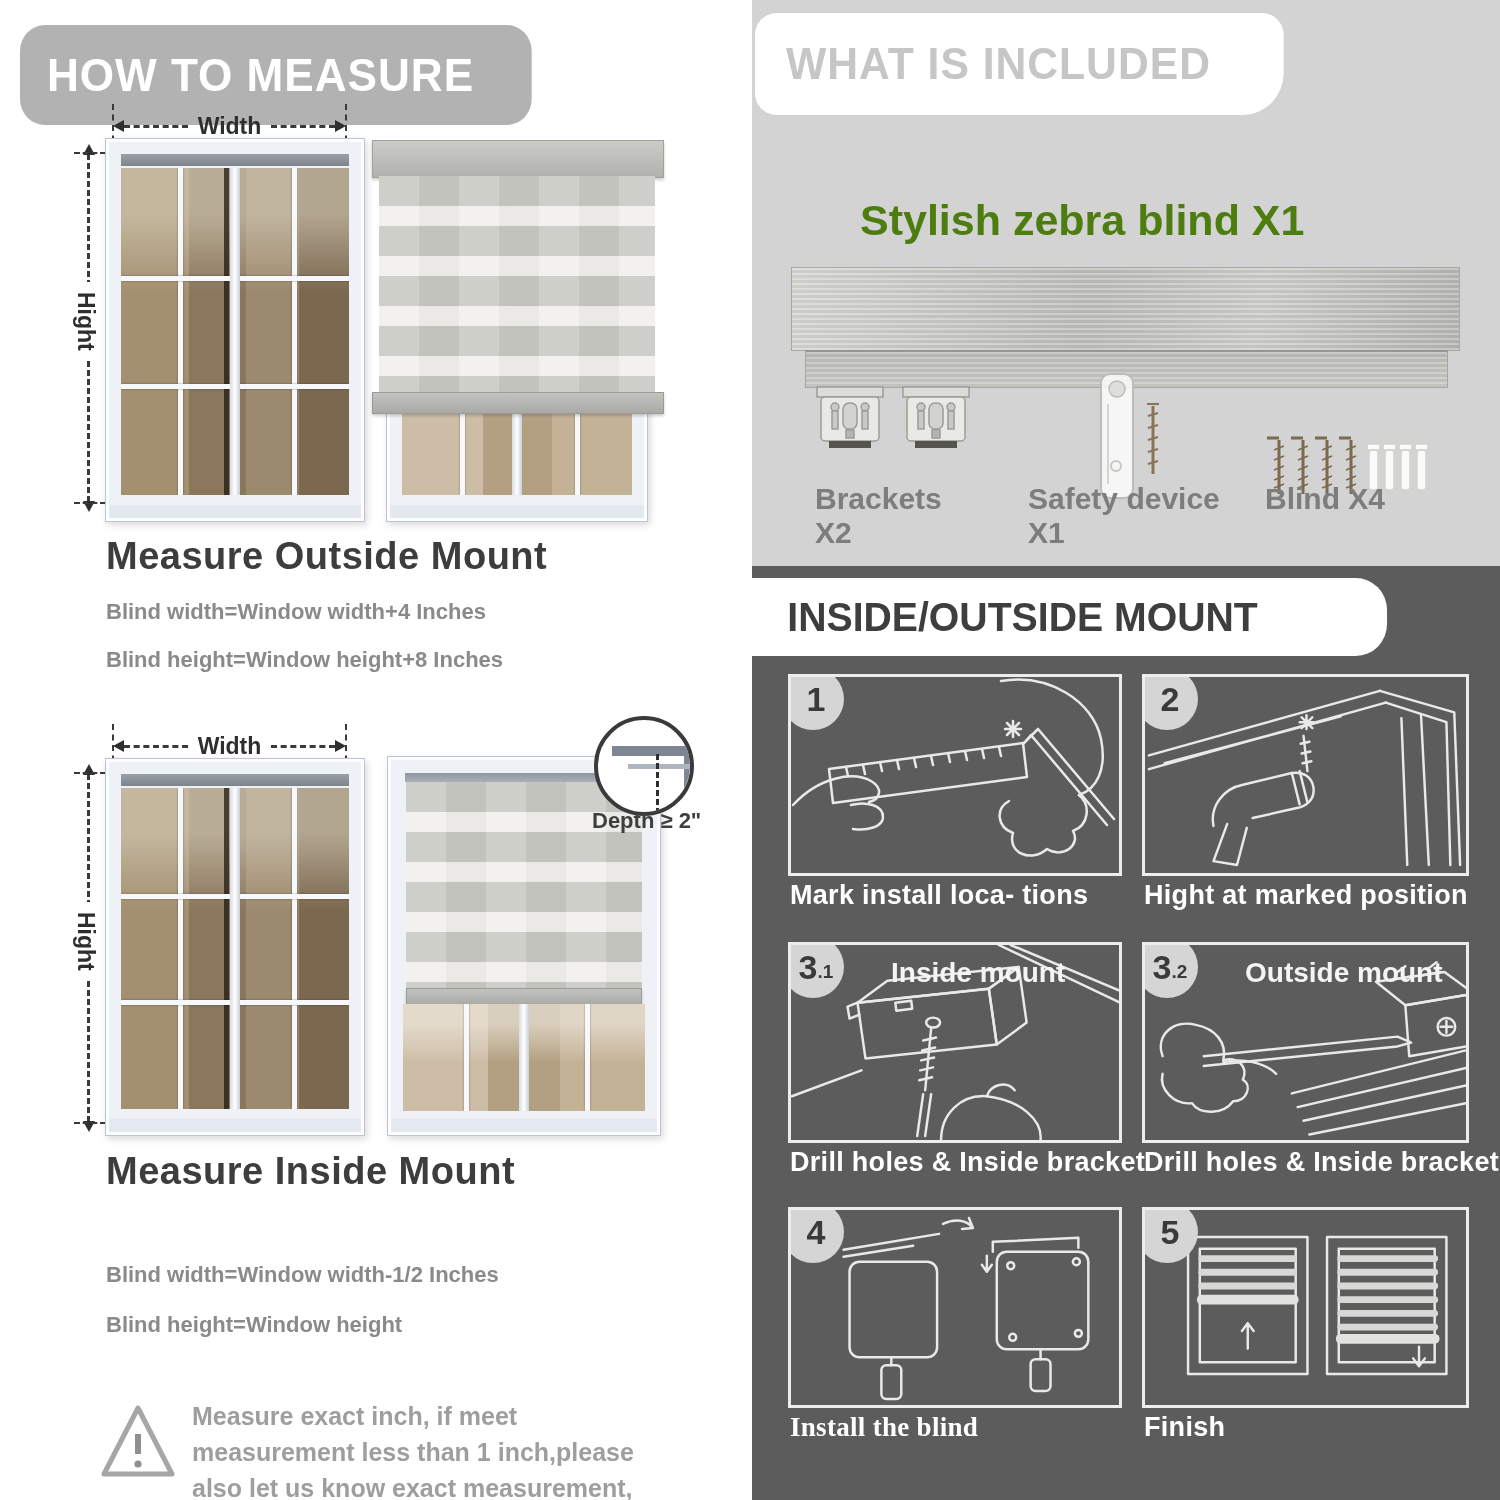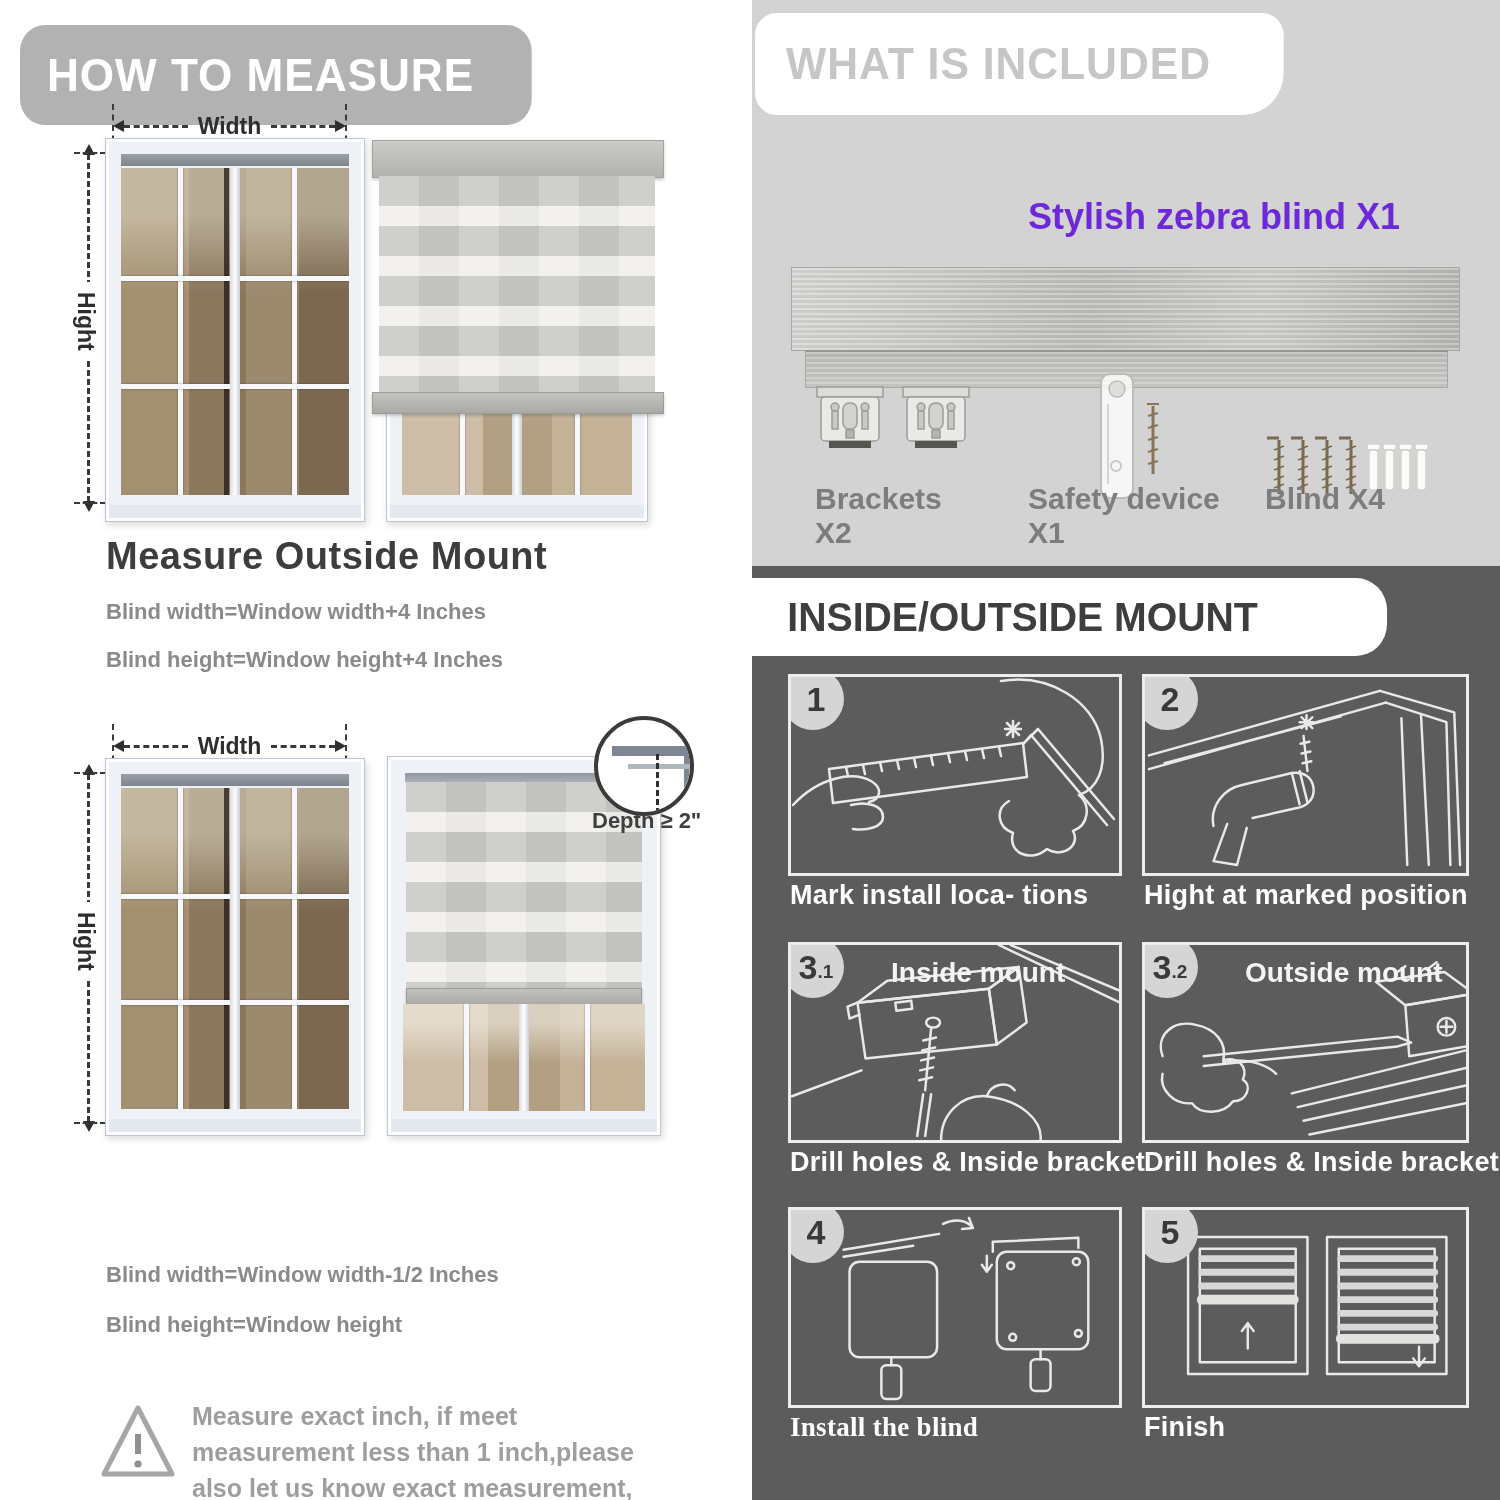--- a/index.html
+++ b/index.html
@@ -63,21 +63,21 @@
   .corner-dash{position:absolute;left:58px;top:34px;bottom:-2px;width:0;border-left:3px dashed #2f2f2f;}
   .depth-lbl{font-size:22px;color:#3f3f3f;}
 
   .warn-text{width:462px;font-size:25px;line-height:36px;color:#9e9e9e;}
 
   
   .inc-panel{left:752px;top:0;width:748px;height:566px;background:#d3d3d3;}
   .wii-badge{left:755px;top:13px;width:513px;height:102px;background:#fff;border-radius:22px 22px 42px 22px;
              color:#c6c6c6;font-size:44px;line-height:102px;padding-left:32px;letter-spacing:1px;
              transform:scaleX(.97);transform-origin:left;}
-  .blind-lbl{left:860px;top:196px;width:540px;text-align:right;font-size:36px;color:#6d28d9;}
+  .blind-lbl{left:860px;top:196px;width:540px;text-align:left;font-size:43px;color:#4d7c0f;}
   .bar-top{left:791px;top:267px;width:667px;height:82px;border:1px solid #a7a8a4;
            background:
             repeating-linear-gradient(180deg,rgba(255,255,255,.25) 0 2px,rgba(0,0,0,.03) 2px 5px),
             linear-gradient(100deg,#d4d5d1,#bcbdb9 45%,#cbccc8 70%,#b4b5b1);}
   .bar-lip{left:805px;top:350px;width:641px;height:35px;border:1px solid #a7a8a4;border-top:2px solid #969793;
            background:
             repeating-linear-gradient(180deg,rgba(255,255,255,.2) 0 2px,rgba(0,0,0,.03) 2px 5px),
             linear-gradient(180deg,#bbbcb8,#c9cac6);}
   .inc-lbl{font-size:30px;color:#7d7d7d;text-align:left;}
 
@@ -139,21 +139,21 @@
       <div class="mull-c"></div>
     </div>
   </div>
 
   <div class="abs headrail" style="left:372px;top:140px;width:290px;height:36px;"></div>
   <div class="abs zebra" style="left:379px;top:176px;width:276px;height:216px;"></div>
   <div class="abs botrail" style="left:372px;top:392px;width:290px;height:20px;"></div>
 
   <div class="abs sec-heading" style="left:106px;top:535px;">Measure Outside Mount</div>
   <div class="abs sec-line" style="left:106px;top:599px;">Blind width=Window width+4 Inches</div>
-  <div class="abs sec-line" style="left:106px;top:647px;">Blind height=Window height+4 Inches</div>
+  <div class="abs sec-line" style="left:106px;top:647px;">Blind height=Window height+8 Inches</div>
 
   <div class="abs harrow" style="left:113px;top:734px;width:233px;">
     <span class="ah l"></span>
     <span class="dash"></span>
     <span class="lbl">Width</span>
     <span class="dash"></span>
     <span class="ah r"></span>
   </div>
   <div class="abs vtick" style="left:112px;top:724px;height:48px;"></div>
   <div class="abs vtick" style="left:345px;top:724px;height:48px;"></div>
@@ -188,20 +188,21 @@
     </div>
   </div>
 
   <div class="abs circle" style="left:594px;top:716px;">
     <div class="corner-big"></div>
     <div class="corner-sm"></div>
     <div class="corner-dash"></div>
   </div>
   <div class="abs depth-lbl" style="left:592px;top:808px;">Depth ≥ 2"</div>
 
+  <div class="abs sec-heading" style="left:106px;top:1150px;">Measure Inside Mount</div>
   <div class="abs sec-line" style="left:106px;top:1262px;">Blind width=Window width-1/2 Inches</div>
   <div class="abs sec-line" style="left:106px;top:1312px;">Blind height=Window height</div>
 
   <svg class="abs" style="left:98px;top:1400px;" width="80" height="88" viewBox="0 0 80 88">
     <path d="M40,8 L74,74 L6,74 Z" fill="none" stroke="#a6a6a6" stroke-width="5" stroke-linejoin="round"></path>
     <line x1="40" y1="34" x2="40" y2="54" stroke="#8f8f8f" stroke-width="6"></line>
     <circle cx="40" cy="64" r="3.6" fill="#8f8f8f"></circle>
   </svg>
   <div class="abs warn-text" style="left:192px;top:1398px;">Measure exact inch, if meet measurement less than 1 inch,please also let us know exact measurement, please do not leave it</div>
 

